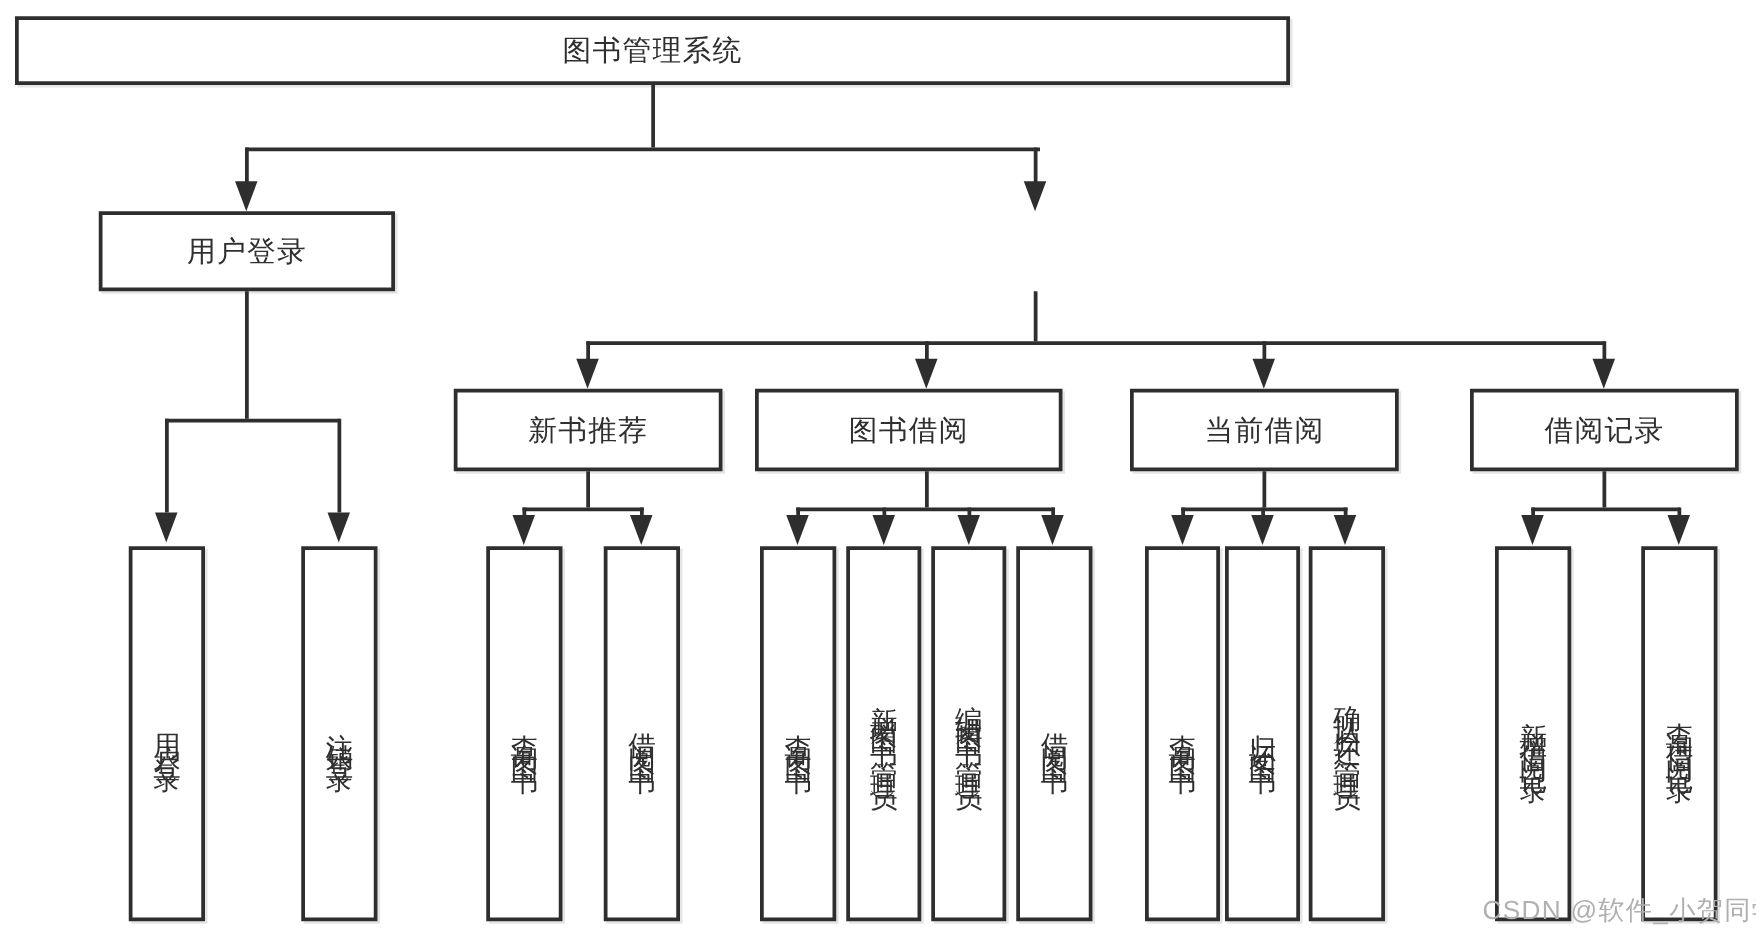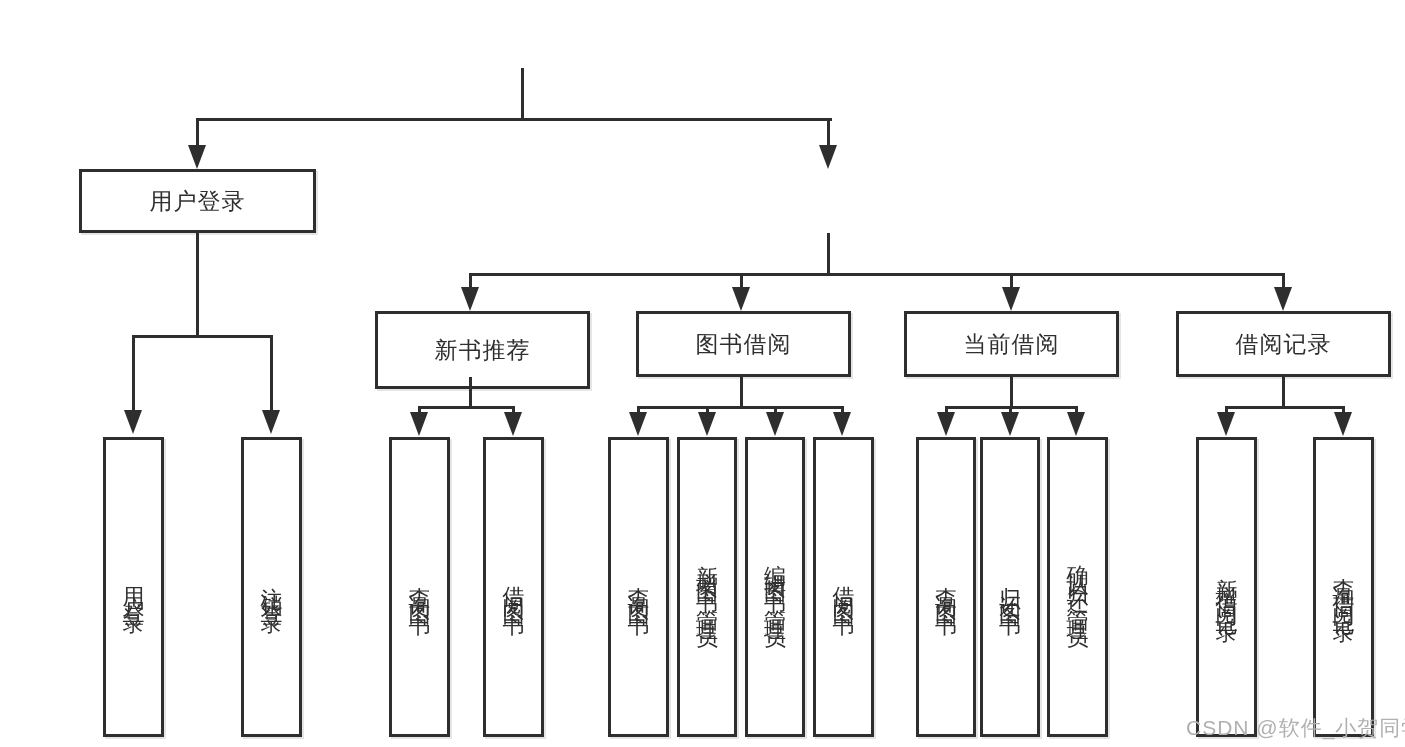--- a/index.html
+++ b/index.html
@@ -36,20 +36,23 @@
   .watermark{
     position:absolute;left:1186px;top:714px;z-index:10;
     font-size:21px;letter-spacing:1px;color:var(--watermark);white-space:nowrap;
   }
 </style>
 </head>
 <body>
 
 <div class="canvas">
 
+  <div class="box h" style="left:12px;top:13px;width:1020px;height:55px;">
+    <span>图书管理系统</span>
+  </div>
 
   <div class="vl" style="left:521px;top:68px;height:50px;"></div>
   <div class="hl" style="left:196px;top:118px;width:636px;"></div>
   <div class="vl" style="left:196px;top:118px;height:30px;"></div>
   <div class="ar" style="left:188px;top:145px;"></div>
   <div class="vl" style="left:827px;top:118px;height:30px;"></div>
   <div class="ar" style="left:819px;top:145px;"></div>
 
   <div class="box h" style="left:79px;top:169px;width:237px;height:64px;">
     <span>用户登录</span>
@@ -66,24 +69,24 @@
   <div class="hl" style="left:469px;top:273px;width:815px;"></div>
   <div class="vl" style="left:469px;top:273px;height:16px;"></div>
   <div class="ar" style="left:461px;top:287px;"></div>
   <div class="vl" style="left:740px;top:273px;height:16px;"></div>
   <div class="ar" style="left:732px;top:287px;"></div>
   <div class="vl" style="left:1010px;top:273px;height:16px;"></div>
   <div class="ar" style="left:1002px;top:287px;"></div>
   <div class="vl" style="left:1282px;top:273px;height:16px;"></div>
   <div class="ar" style="left:1274px;top:287px;"></div>
 
-  <div class="box h" style="left:363px;top:311px;width:215px;height:78px;margin-left:12px;">
+  <div class="box h" style="left:363px;top:311px;width:215px;height:66px;">
     <span>新书推荐</span>
   </div>
-  <div class="box h" style="left:636px;top:311px;width:215px;height:66px;">
+  <div class="box h" style="left:604px;top:311px;width:246px;height:66px;">
     <span>图书借阅</span>
   </div>
   <div class="box h" style="left:904px;top:311px;width:215px;height:66px;">
     <span>当前借阅</span>
   </div>
   <div class="box h" style="left:1176px;top:311px;width:215px;height:66px;">
     <span>借阅记录</span>
   </div>
 
   <div class="vl" style="left:469px;top:377px;height:29px;"></div>

